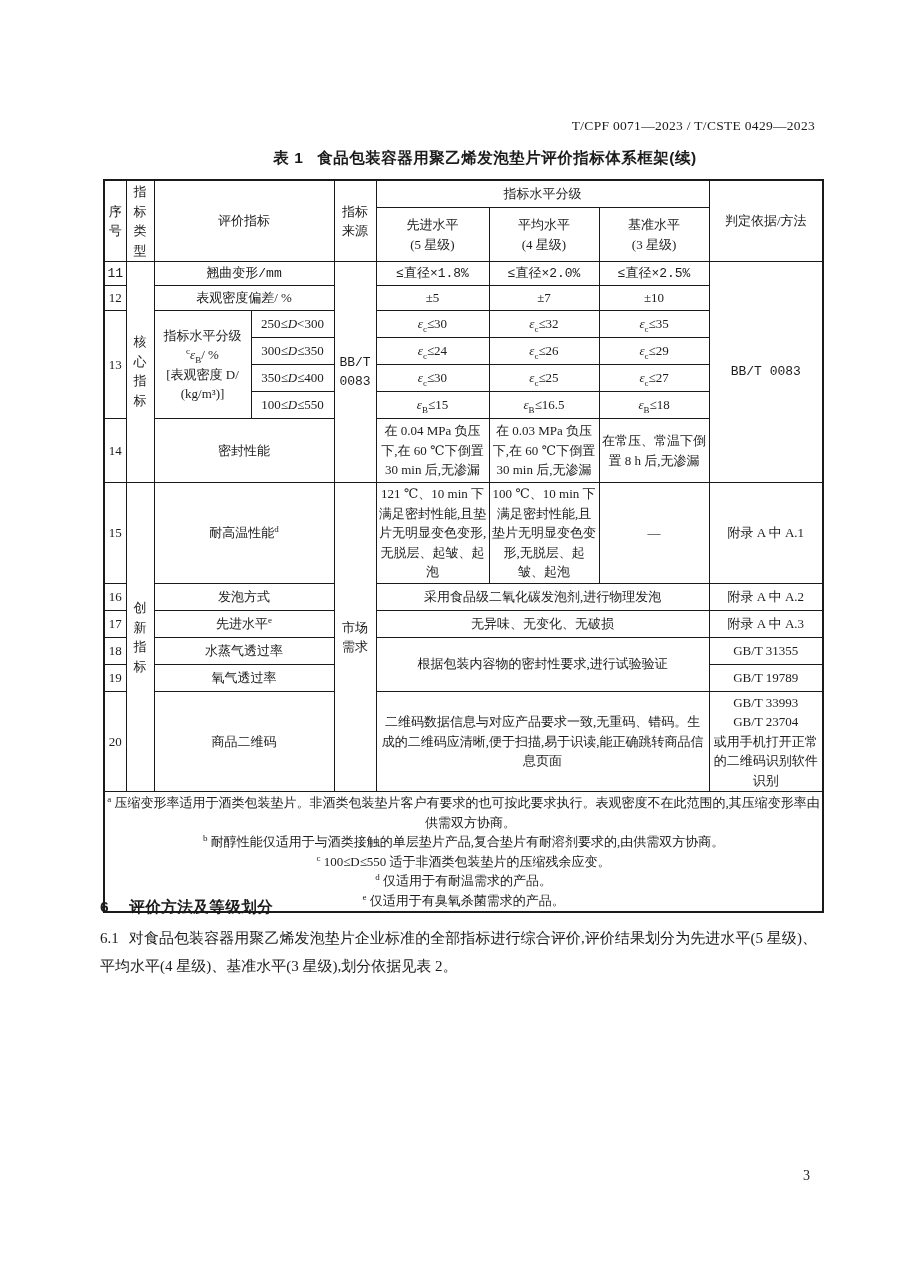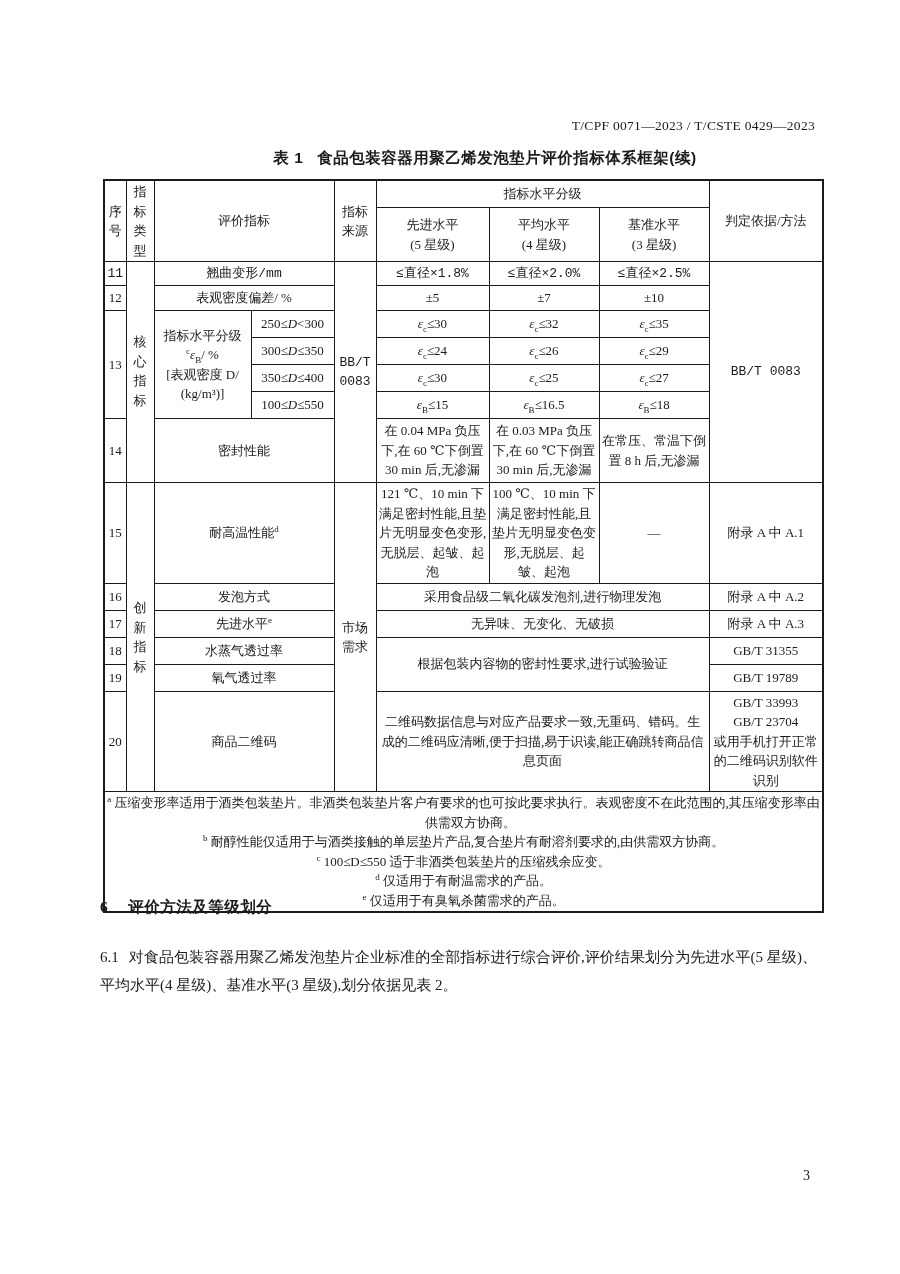--- a/index.html
+++ b/index.html
@@ -43,22 +43,22 @@
   .eps { font-style:italic; }
   .dvar { font-style:italic; }
   tr.h1 { height:23px; } tr.h2 { height:45px; }
   tr.r11 { height:24px;font-family:Liberation Mono, monospace; } tr.r12 { height:25px; }
   tr.r13 { height:27px; }
   tr.r14 { height:64px; } tr.r15 { height:75px; }
   tr.r1x { height:27px; } tr.r20 { height:92px; }
 
   .body-text { position:absolute; left:100px; top:897px; width:717px; }
   .sec-heading {
-    font-family:Liberation Serif, serif;
-    font-weight:bold; font-size:15.5px; margin-bottom:26px; letter-spacing:.5px;
+    font-family:Liberation Sans, sans-serif;
+    font-weight:bold; font-size:15.5px; margin-bottom:7px; letter-spacing:.5px;
   }
   .sec-heading .num { margin-right:20px; }
   .clause { font-size:15px; line-height:1.84; text-align:justify; margin-bottom:2px; }
   .clause .num { margin-right:10px; }
   .page-number { position:absolute; top:1168px; right:90px; font-size:14px; }
 </style>
 </head>
 <body>
 
 <div class="page">

